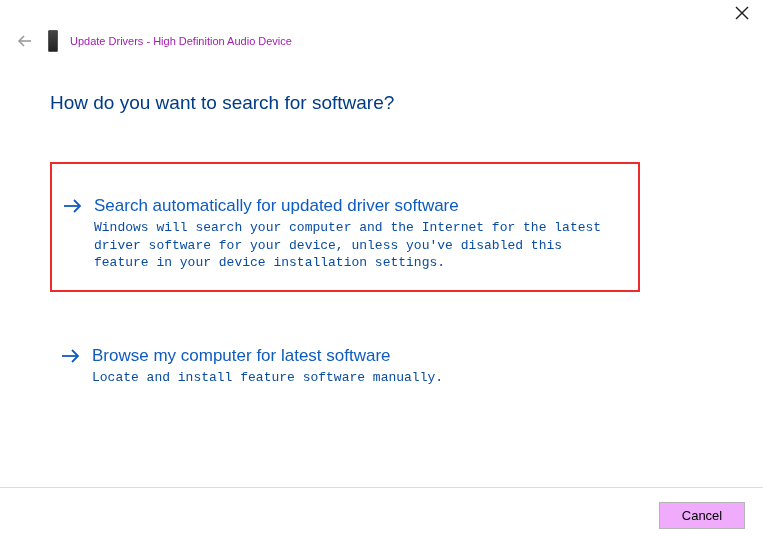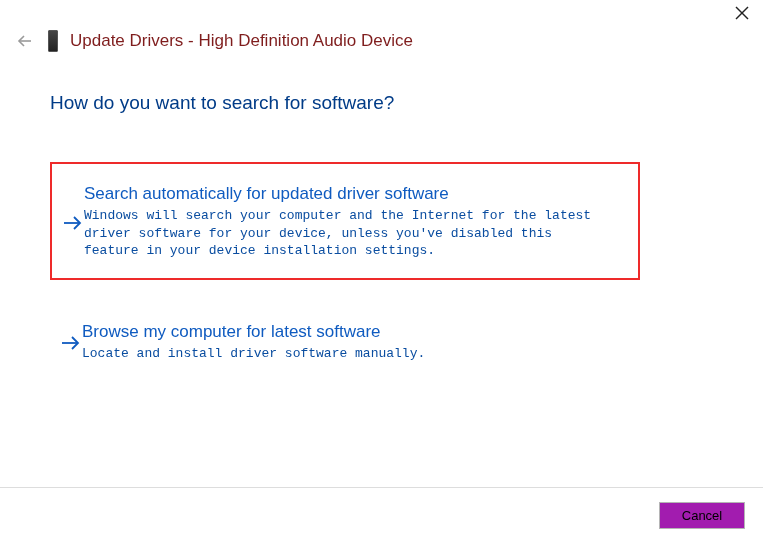--- a/index.html
+++ b/index.html
@@ -33,37 +33,37 @@
       color: #888;
       cursor: pointer;
     }
     .device-icon {
       width: 10px; height: 22px;
       background: linear-gradient(#444,#222);
       border: 1px solid #555;
       border-radius: 1px;
     }
     .title-text {
-      font-size: 17px;
-      color: #7f1d1d;
+      font-size: 11px;
+      color: #a21caf;
     }
     .content {
       padding: 40px 50px 0 50px;
     }
     .question {
       color: #003b87;
       font-size: 19px;
       margin-bottom: 48px;
     }
     .option {
       display: flex;
-      padding: 20px 14px 18px 10px;
+      gap: 10px;
+      padding: 32px 14px 18px 10px;
       cursor: pointer;
       max-width: 590px;
-      align-items: center;
     }
     .option.highlight {
       border: 2.5px solid #e81123;
       border: 2.5px solid #ee2a2a;
     }
     .opt-arrow {
       color: #0f5bc0;
       flex: 0 0 22px;
       display: flex;
       justify-content: center;
@@ -87,21 +87,21 @@
       left: 0; right: 0; bottom: 0;
       border-top: 1px solid #ddd;
       padding: 14px 18px;
       display: flex;
       justify-content: flex-end;
     }
     .btn {
       min-width: 86px;
       padding: 5px 16px;
       font-size: 13px;
-      background: #a21caf;
+      background: #f0abfc;
       border: 1px solid #b5b5b5;
       cursor: pointer;
     }
     svg { display: block; }
   </style>
 </head>
 <body>
 
 <div class="titlebar">
   <span class="close-x">
@@ -141,20 +141,20 @@
 
   <div class="option">
     <span class="opt-arrow">
       <svg width="20" height="16" viewBox="0 0 20 16" fill="none" stroke="#0f5bc0" stroke-width="1.8">
           <line x1="1" y1="8" x2="17" y2="8"></line>
           <polyline points="11,2 17,8 11,14"></polyline>
         </svg>
     </span>
     <div>
       <div class="opt-title">Browse my computer for latest software</div>
-      <div class="opt-desc">Locate and install driver software manually.</div>
+      <div class="opt-desc">Locate and install feature software manually.</div>
     </div>
   </div>
 </div>
 
 <div class="footer">
   <button class="btn">Cancel</button>
 </div>
 
 </body></html>

